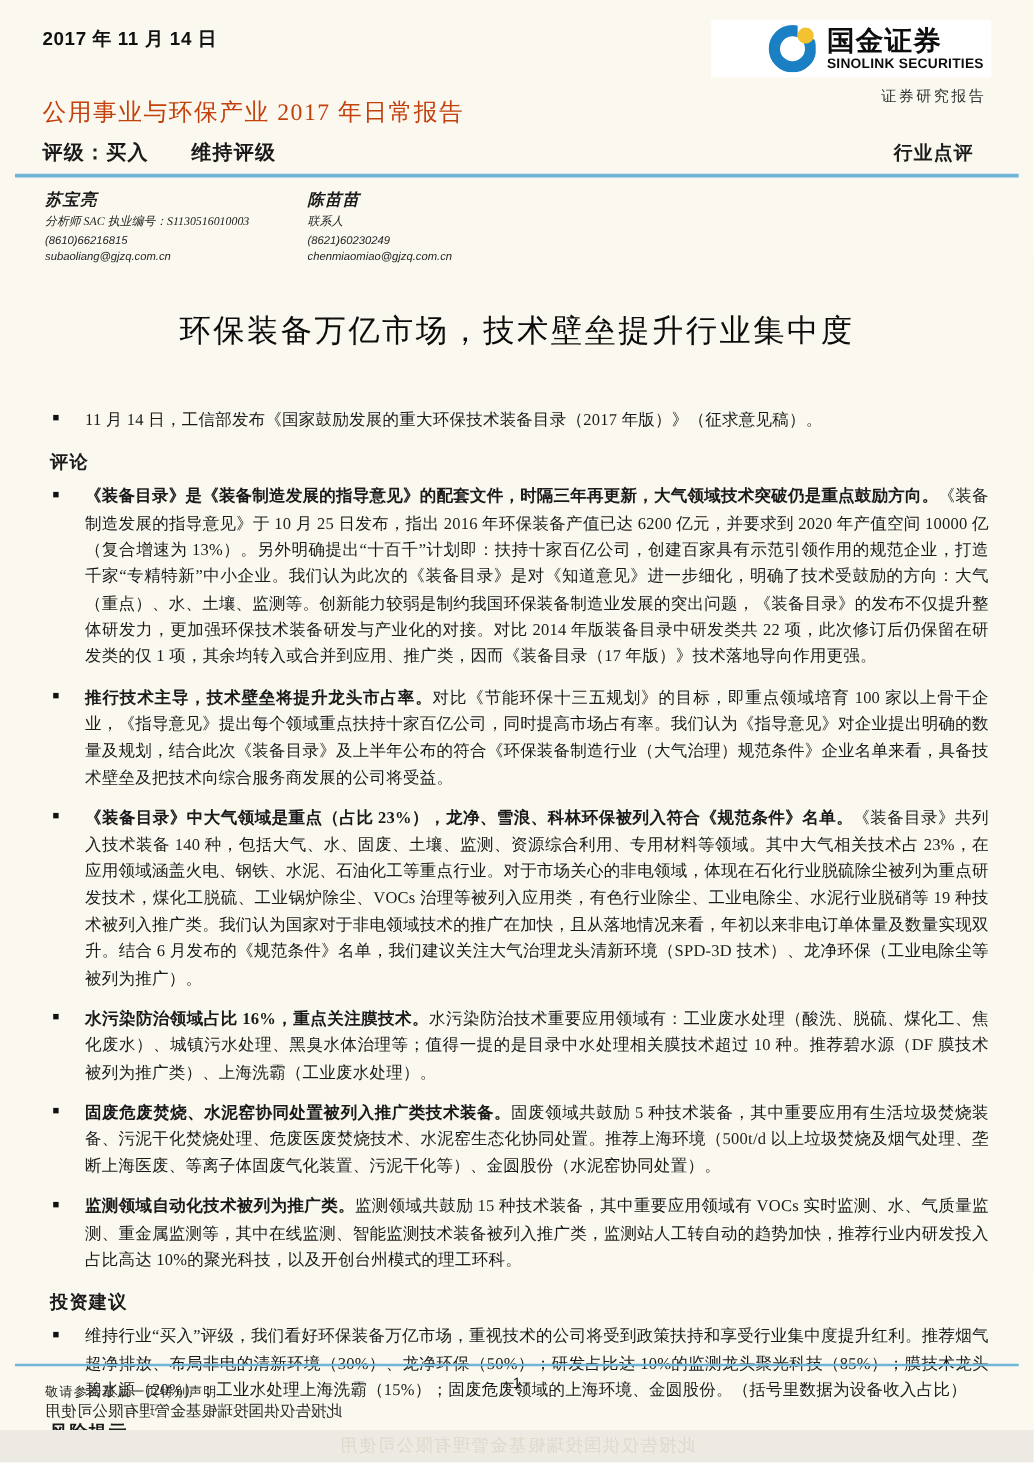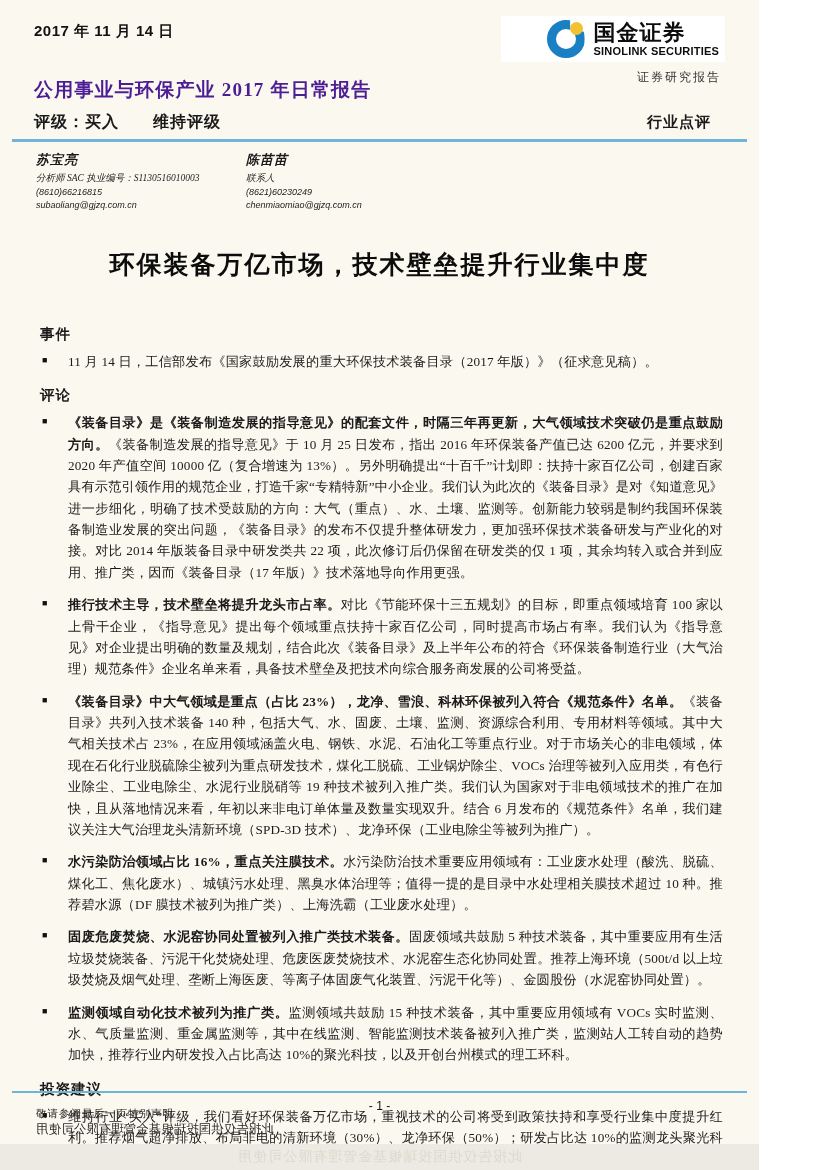--- a/index.html
+++ b/index.html
@@ -2,21 +2,21 @@
 <html><head>
 <meta charset="utf-8">
 <style>
   html, body {
     margin: 0;
     padding: 0;
     background: #ffffff;
   }
   .page {
     position: relative;
-    width: 759px;
+    width: 827px;
     height: 1170px;
     background: #fbf8ef;
     font-family: "Liberation Serif", "DejaVu Serif", serif;
     color: #1a1a1a;
     overflow: hidden;
     box-sizing: border-box;
   }
 
   
   .header {
@@ -28,23 +28,23 @@
   .doc-date {
     font-family: "Liberation Sans", "DejaVu Sans", sans-serif;
     font-size: 15px;
     font-weight: bold;
     letter-spacing: 0.5px;
     color: #111;
   }
   .doc-subject {
     margin-top: 36px;
     font-size: 19px;
-    font-weight: bold;
+    font-weight: normal;
     letter-spacing: 1.2px;
-    color: #4c1d95;
+    color: #c2410c;
   }
 
   .brand {
     position: absolute;
     right: 34px;
     top: 16px;
     width: 224px;
     text-align: right;
   }
   .brand-lockup {
@@ -143,21 +143,21 @@
     line-height: 1.45;
     color: #222;
     white-space: nowrap;
   }
   .analyst-line.cn { font-family: "Liberation Serif", "DejaVu Serif", serif; font-size: 9.5px; }
 
   
   .doc-title {
     text-align: center;
     font-size: 25px;
-    font-weight: bold;
+    font-weight: normal;
     letter-spacing: 2px;
     margin: 36px 0 0 0;
     color: #0c0c0c;
   }
 
   
   .body {
     padding: 44px 36px 0 36px;
   }
   .section-head {
@@ -283,21 +283,20 @@
       <div class="analyst-line cn">联系人</div>
       <div class="analyst-line">(8621)60230249</div>
       <div class="analyst-line">chenmiaomiao@gjzq.com.cn</div>
     </div>
   </div>
 
   <div class="doc-title">环保装备万亿市场，技术壁垒提升行业集中度</div>
 
   <div class="body">
 
-    <div class="section-head">事件</div>
     <div class="bullet">
       <span class="bullet-mark">■</span>
       <span class="bullet-text">11 月 14 日，工信部发布《国家鼓励发展的重大环保技术装备目录（2017 年版）》（征求意见稿）。</span>
     </div>
 
     <div class="section-head">评论</div>
 
     <div class="bullet">
       <span class="bullet-mark">■</span>
       <span class="bullet-text"><b>《装备目录》是《装备制造发展的指导意见》的配套文件，时隔三年再更新，大气领域技术突破仍是重点鼓励方向。</b><span>《装备制造发展的指导意见》于 10 月 25 日发布，指出 2016 年环保装备产值已达 6200 亿元，并要求到 2020 年产值空间 10000 亿（复合增速为 13%）。另外明确提出“十百千”计划即：扶持十家百亿公司，创建百家具有示范引领作用的规范企业，打造千家“专精特新”中小企业。我们认为此次的《装备目录》是对《知道意见》进一步细化，明确了技术受鼓励的方向：大气（重点）、水、土壤、监测等。创新能力较弱是制约我国环保装备制造业发展的突出问题，《装备目录》的发布不仅提升整体研发力，更加强环保技术装备研发与产业化的对接。对比 2014 年版装备目录中研发类共 22 项，此次修订后仍保留在研发类的仅 1 项，其余均转入或合并到应用、推广类，因而《装备目录（17 年版）》技术落地导向作用更强。</span></span>

